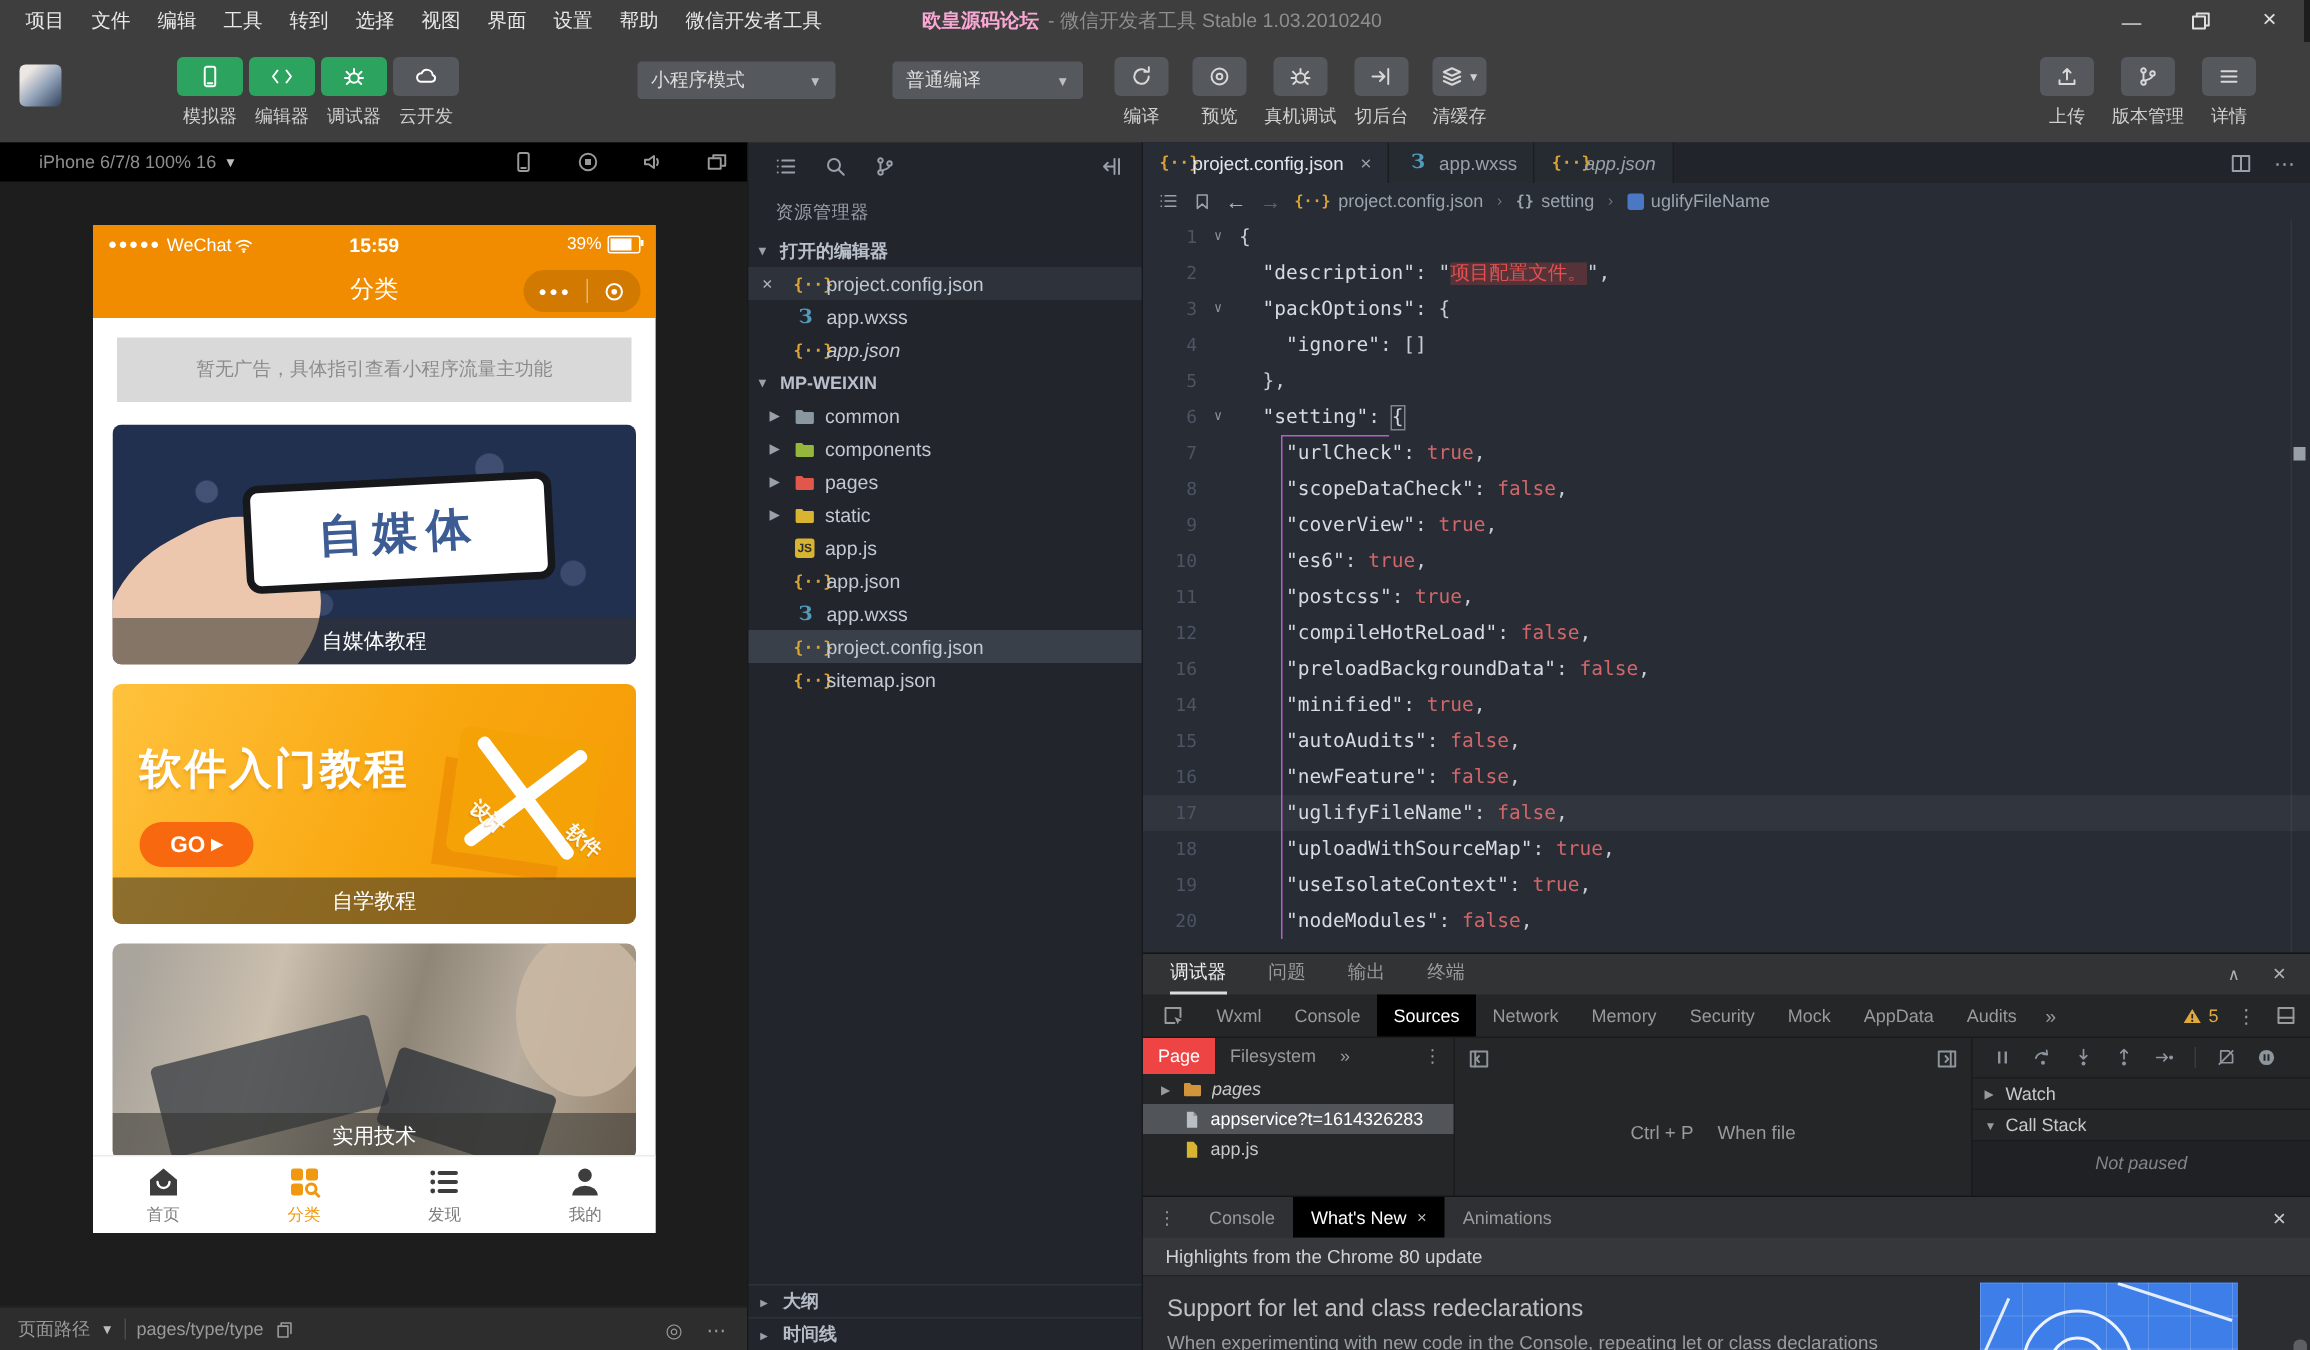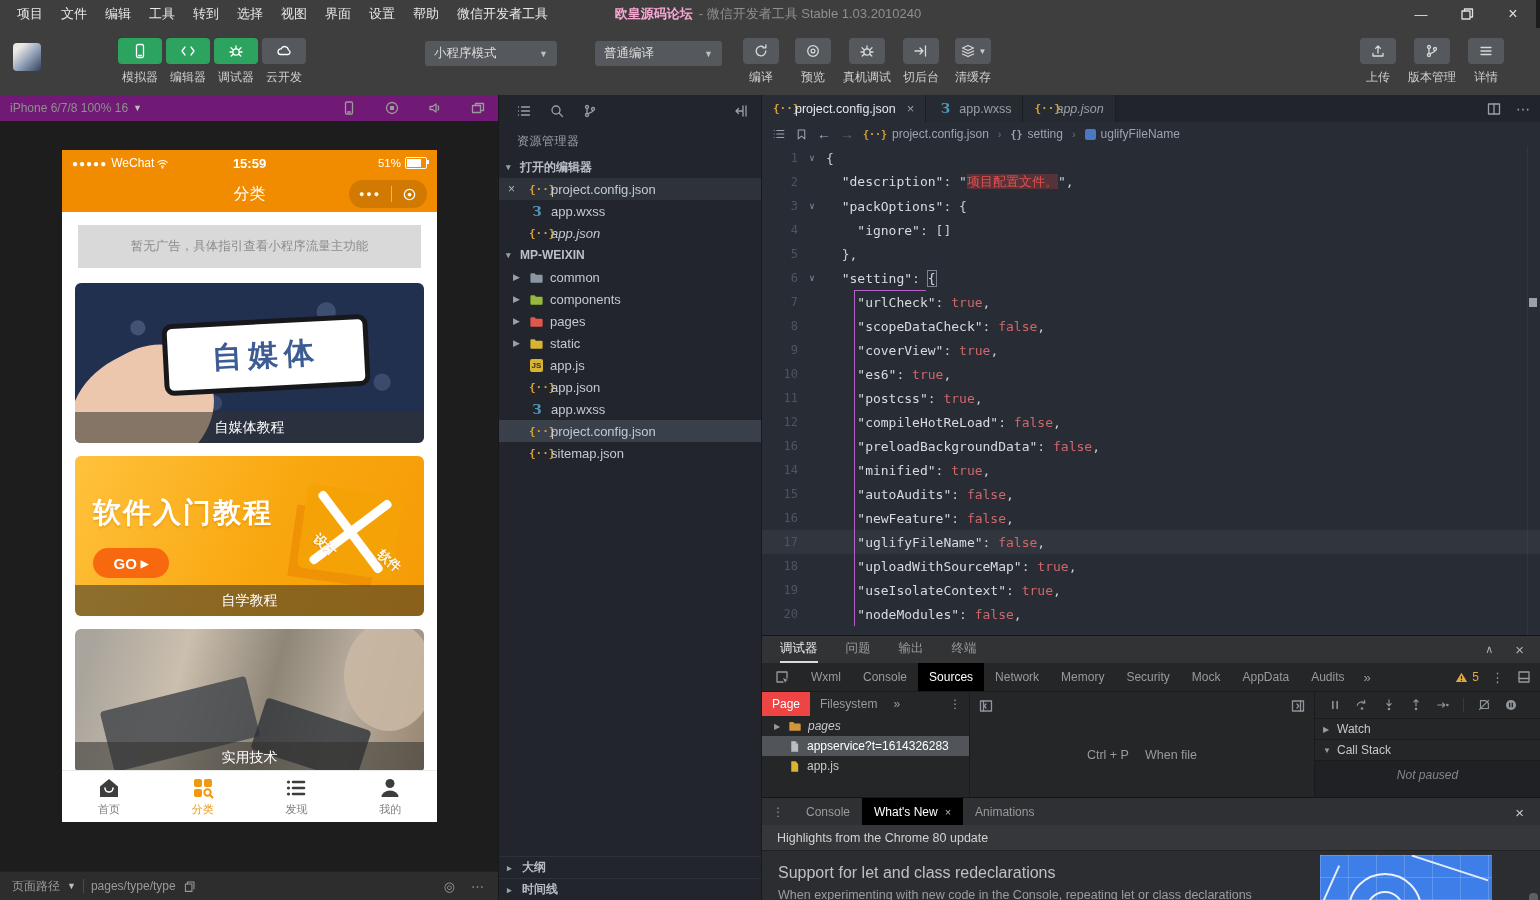--- a/index.html
+++ b/index.html
@@ -29,21 +29,21 @@
   .tb-label{font-size:12px;color:#cfcfcf;margin-top:5px;white-space:nowrap}
   .tb-select{position:absolute;top:13px;height:25px;background:#55585c;border-radius:3px;color:#dedede;font-size:12.5px;
              display:flex;align-items:center;justify-content:space-between;padding:0 9px;cursor:pointer}
   .caret{font-size:9px;color:#bdbdbd;margin-left:10px}
   .action{width:auto;min-width:44px;padding:0 4px}
   .action .tb-ico{width:36px;min-width:36px;background:#55585c;color:#d8d8d8}
   .mini-caret{font-size:8px;margin-left:3px;color:#cfcfcf}
 
   
   .sim-col{position:absolute;top:95px;left:0;width:498px;height:805px;background:#1d1d1d}
-  .sim-toolbar{position:absolute;top:0;left:0;right:0;height:26px;background:#701a75;display:flex;align-items:center;padding:0 10px;font-size:12px;color:#8f8f8f}
+  .sim-toolbar{position:absolute;top:0;left:0;right:0;height:26px;background:#000000;display:flex;align-items:center;padding:0 26px;font-size:12px;color:#8f8f8f}
   .sim-tools{position:absolute;right:12px;top:0;height:26px;display:flex;align-items:center;gap:27px;color:#9a9a9a}
   .sim-status{position:absolute;bottom:0;left:0;right:0;height:28px;background:#2d2d2d;border-top:1px solid #232323;
               display:flex;align-items:center;padding:0 12px;font-size:12px;color:#9a9a9a;gap:7px}
   .vdiv{width:1px;height:14px;background:#4a4a4a}
   .sim-status-right{position:absolute;right:14px;display:flex;gap:16px;align-items:center;color:#9a9a9a}
 
   
   .phone{position:absolute;left:62px;top:55px;width:375px;height:672px;background:#fff;overflow:hidden;font-family:"Liberation Sans",sans-serif}
   .p-status{position:absolute;top:0;left:0;right:0;height:26px;background:#f18b00;color:#fff;display:flex;align-items:center;padding:0 10px;font-size:12px}
   .p-dots{letter-spacing:1px;font-size:10px;margin-right:4px}
@@ -423,21 +423,21 @@
         <span class="p-dots">●●●●●</span>
         <span>WeChat</span>
         <span class="ic" style="width:13px;height:13px;margin-left:2px">
             <svg viewBox="0 0 16 16">
               <path d="M2 6.5a9 9 0 0 1 12 0M4.3 9a6 6 0 0 1 7.4 0M6.6 11.4a3 3 0 0 1 2.8 0" fill="none" stroke="currentColor" stroke-width="1.3" stroke-linecap="round" stroke-linejoin="round"></path>
               <circle cx="8" cy="13.2" r="1.1" fill="#fff"></circle>
             </svg>
           </span>
         <span class="p-time">15:59</span>
         <span class="p-batt">
-            <span>51%</span>
+            <span>39%</span>
             <span class="batt"></span>
           </span>
       </div>
       <div class="p-nav">
         <span class="p-nav-title">分类</span>
         <div class="capsule">
           <span class="cap-dots">●●●</span>
           <span class="cap-div"></span>
           <span class="ic" style="width:15px;height:15px">
               <svg viewBox="0 0 16 16">

